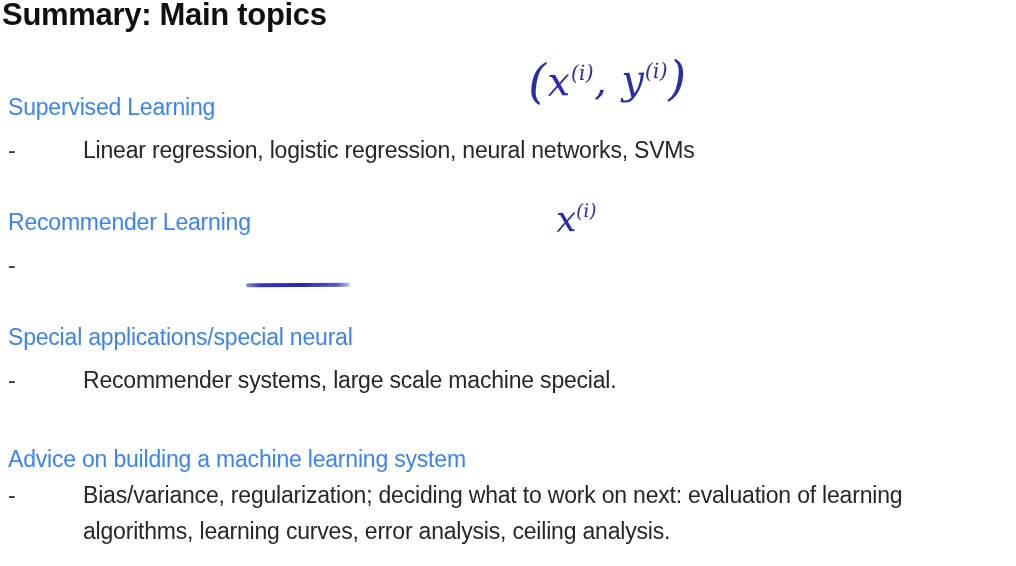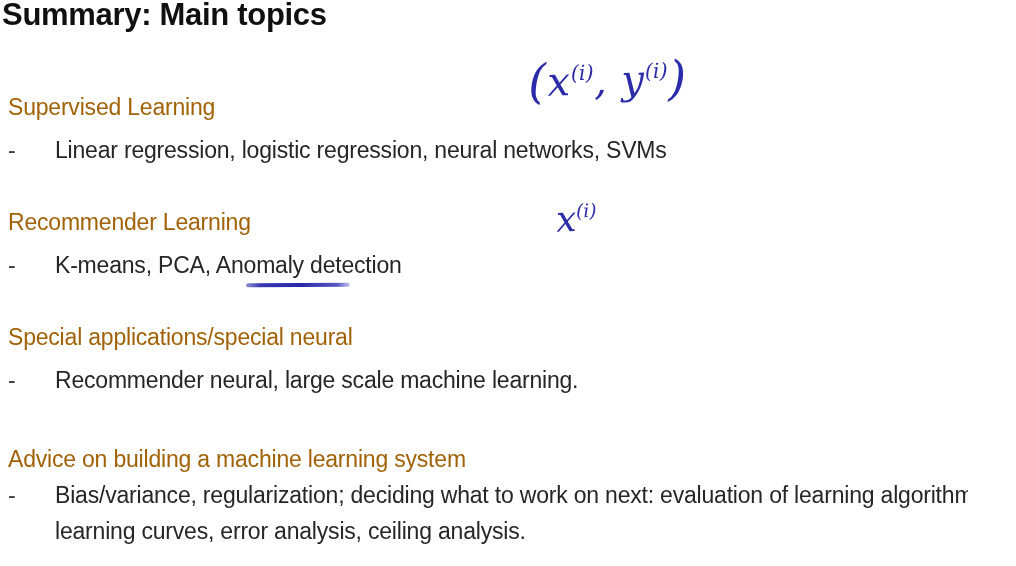--- a/index.html
+++ b/index.html
@@ -34,42 +34,42 @@
   .topic-block {
     position: absolute;
     left: 0;
     width: 1016px;
   }
   .topic-heading {
     position: absolute;
     left: 8px;
     font-size: 23px;
     font-weight: normal;
-    color: #a16207;
+    color: #3b82f6;
     letter-spacing: -0.2px;
     white-space: nowrap;
   }
   .topic-bullet {
     position: absolute;
     left: 8px;
     font-size: 23px;
     color: #262626;
     letter-spacing: -0.2px;
     line-height: 36px;
   }
   .bullet-dash {
     position: absolute;
     left: 0;
     top: 0;
     width: 40px;
     color: #3a3a3a;
   }
   .bullet-text {
     display: block;
-    margin-left: 47px;
+    margin-left: 75px;
     max-width: 960px;
   }
 
   
   .ink {
     position: absolute;
     color: #2c2cab;
     font-family: "DejaVu Serif", serif;
     font-style: italic;
     pointer-events: none;
@@ -127,29 +127,28 @@
     <div class="topic-bullet" style="top:38px;">
       <span class="bullet-dash">-</span>
       <span class="bullet-text">Linear regression, logistic regression, neural networks, SVMs</span>
     </div>
   </div>
 
   <div class="topic-block" style="top:209px;">
     <div class="topic-heading" style="top:0px;">Recommender Learning</div>
     <div class="topic-bullet" style="top:38px;">
       <span class="bullet-dash">-</span>
-      <span class="bullet-text">K-means, PCA, Anomaly detection</span>
     </div>
   </div>
 
   <div class="topic-block" style="top:324px;">
     <div class="topic-heading" style="top:0px;">Special applications/special neural</div>
     <div class="topic-bullet" style="top:38px;">
       <span class="bullet-dash">-</span>
-      <span class="bullet-text">Recommender neural, large scale machine learning.</span>
+      <span class="bullet-text">Recommender systems, large scale machine special.</span>
     </div>
   </div>
 
   <div class="topic-block" style="top:439px;">
     <div class="topic-heading" style="top:7px;">Advice on building a machine learning system</div>
     <div class="topic-bullet" style="top:38px;">
       <span class="bullet-dash">-</span>
       <span class="bullet-text">Bias/variance, regularization; deciding what to work on next: evaluation of learning algorithms, learning curves, error analysis, ceiling analysis.</span>
     </div>
   </div>

